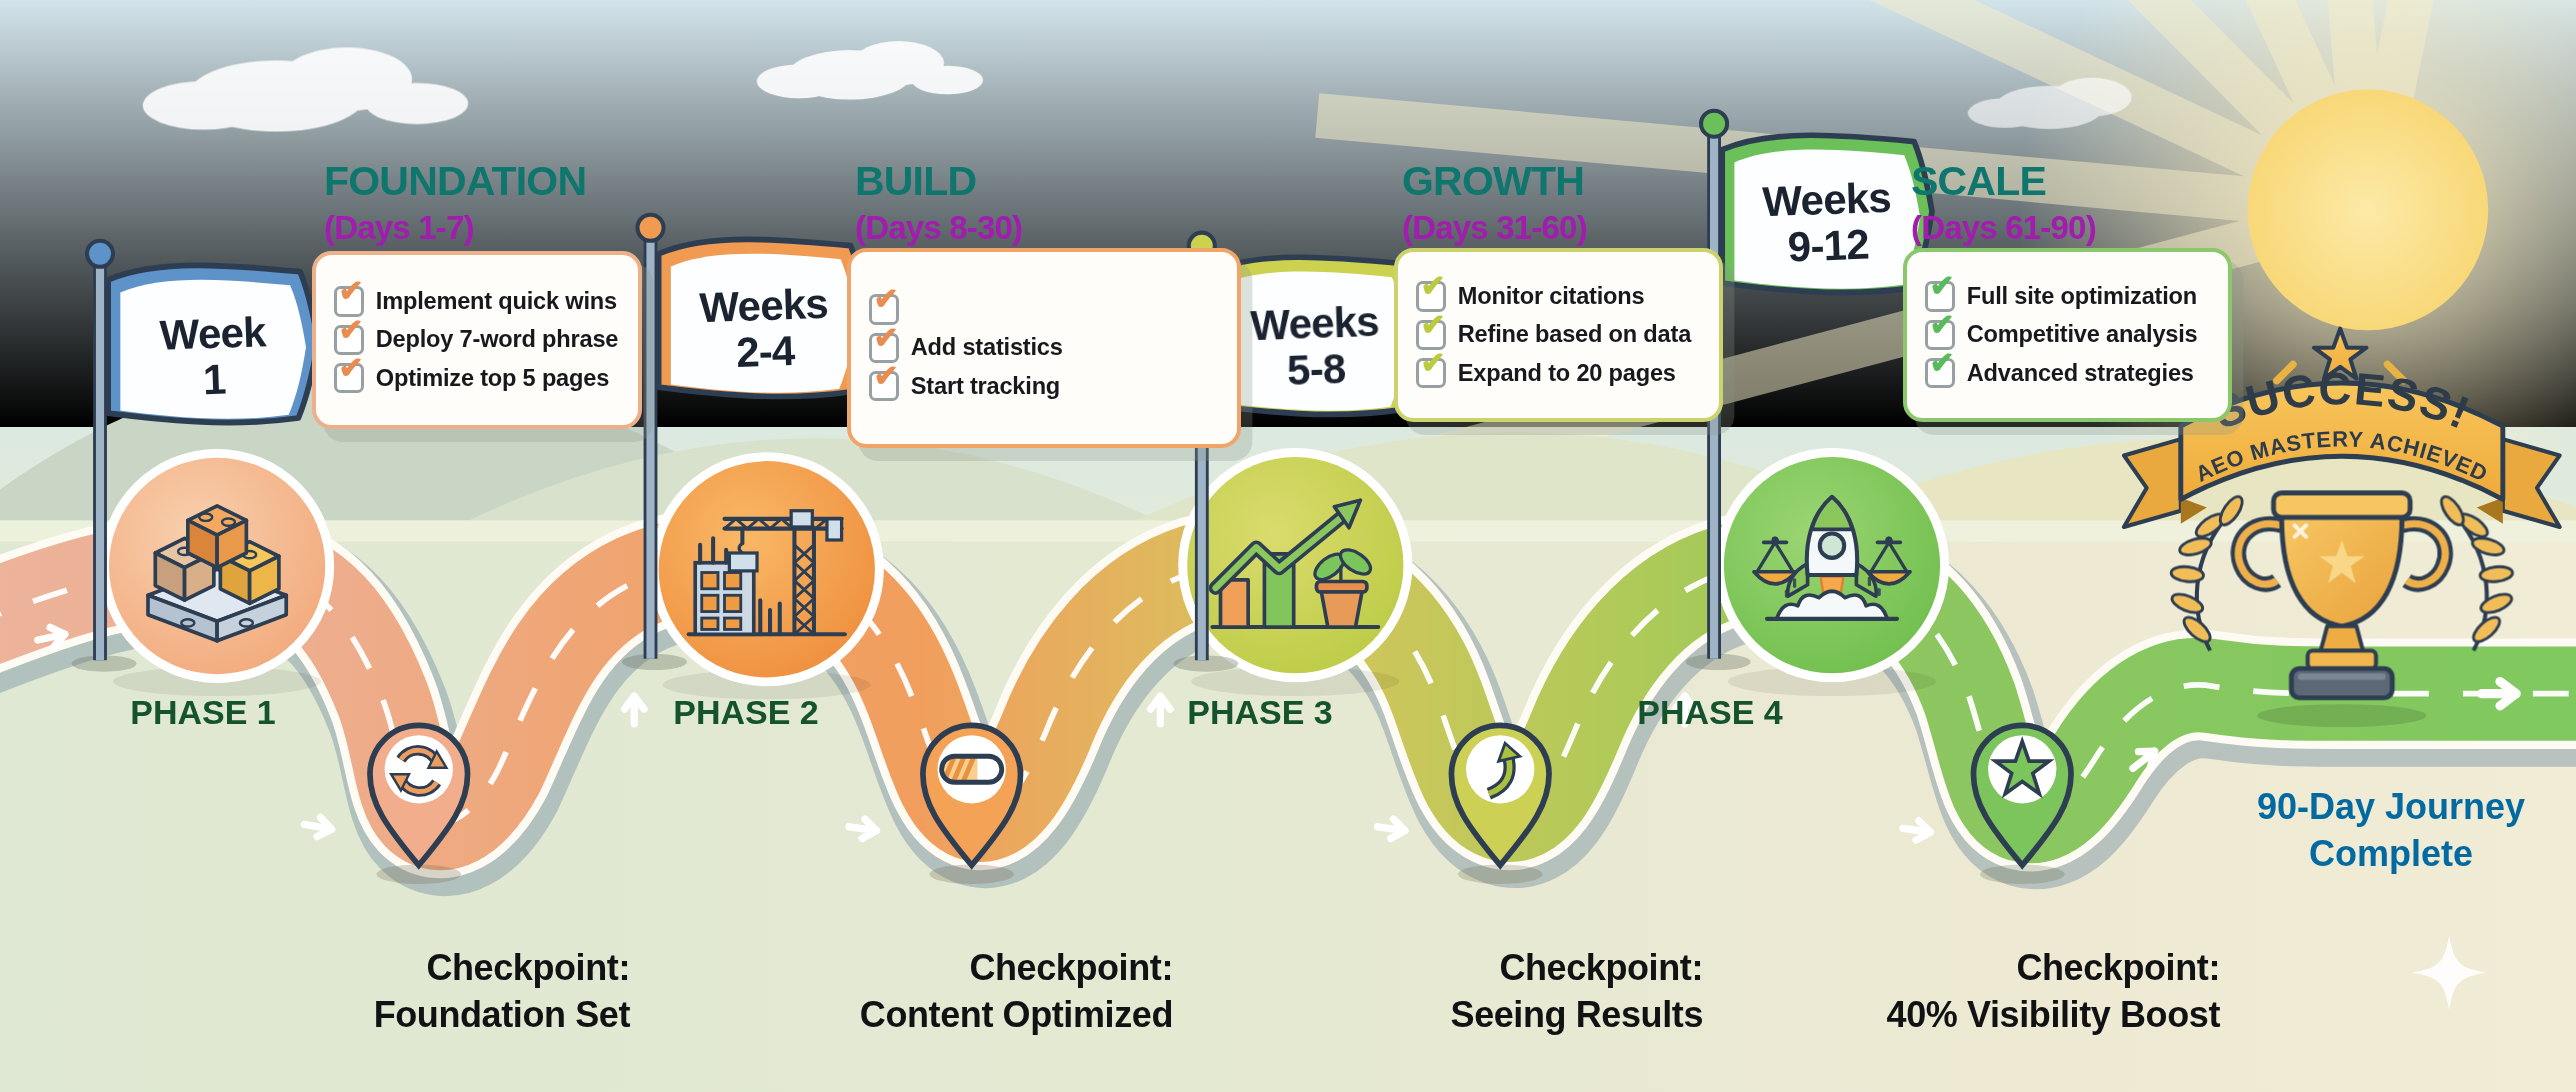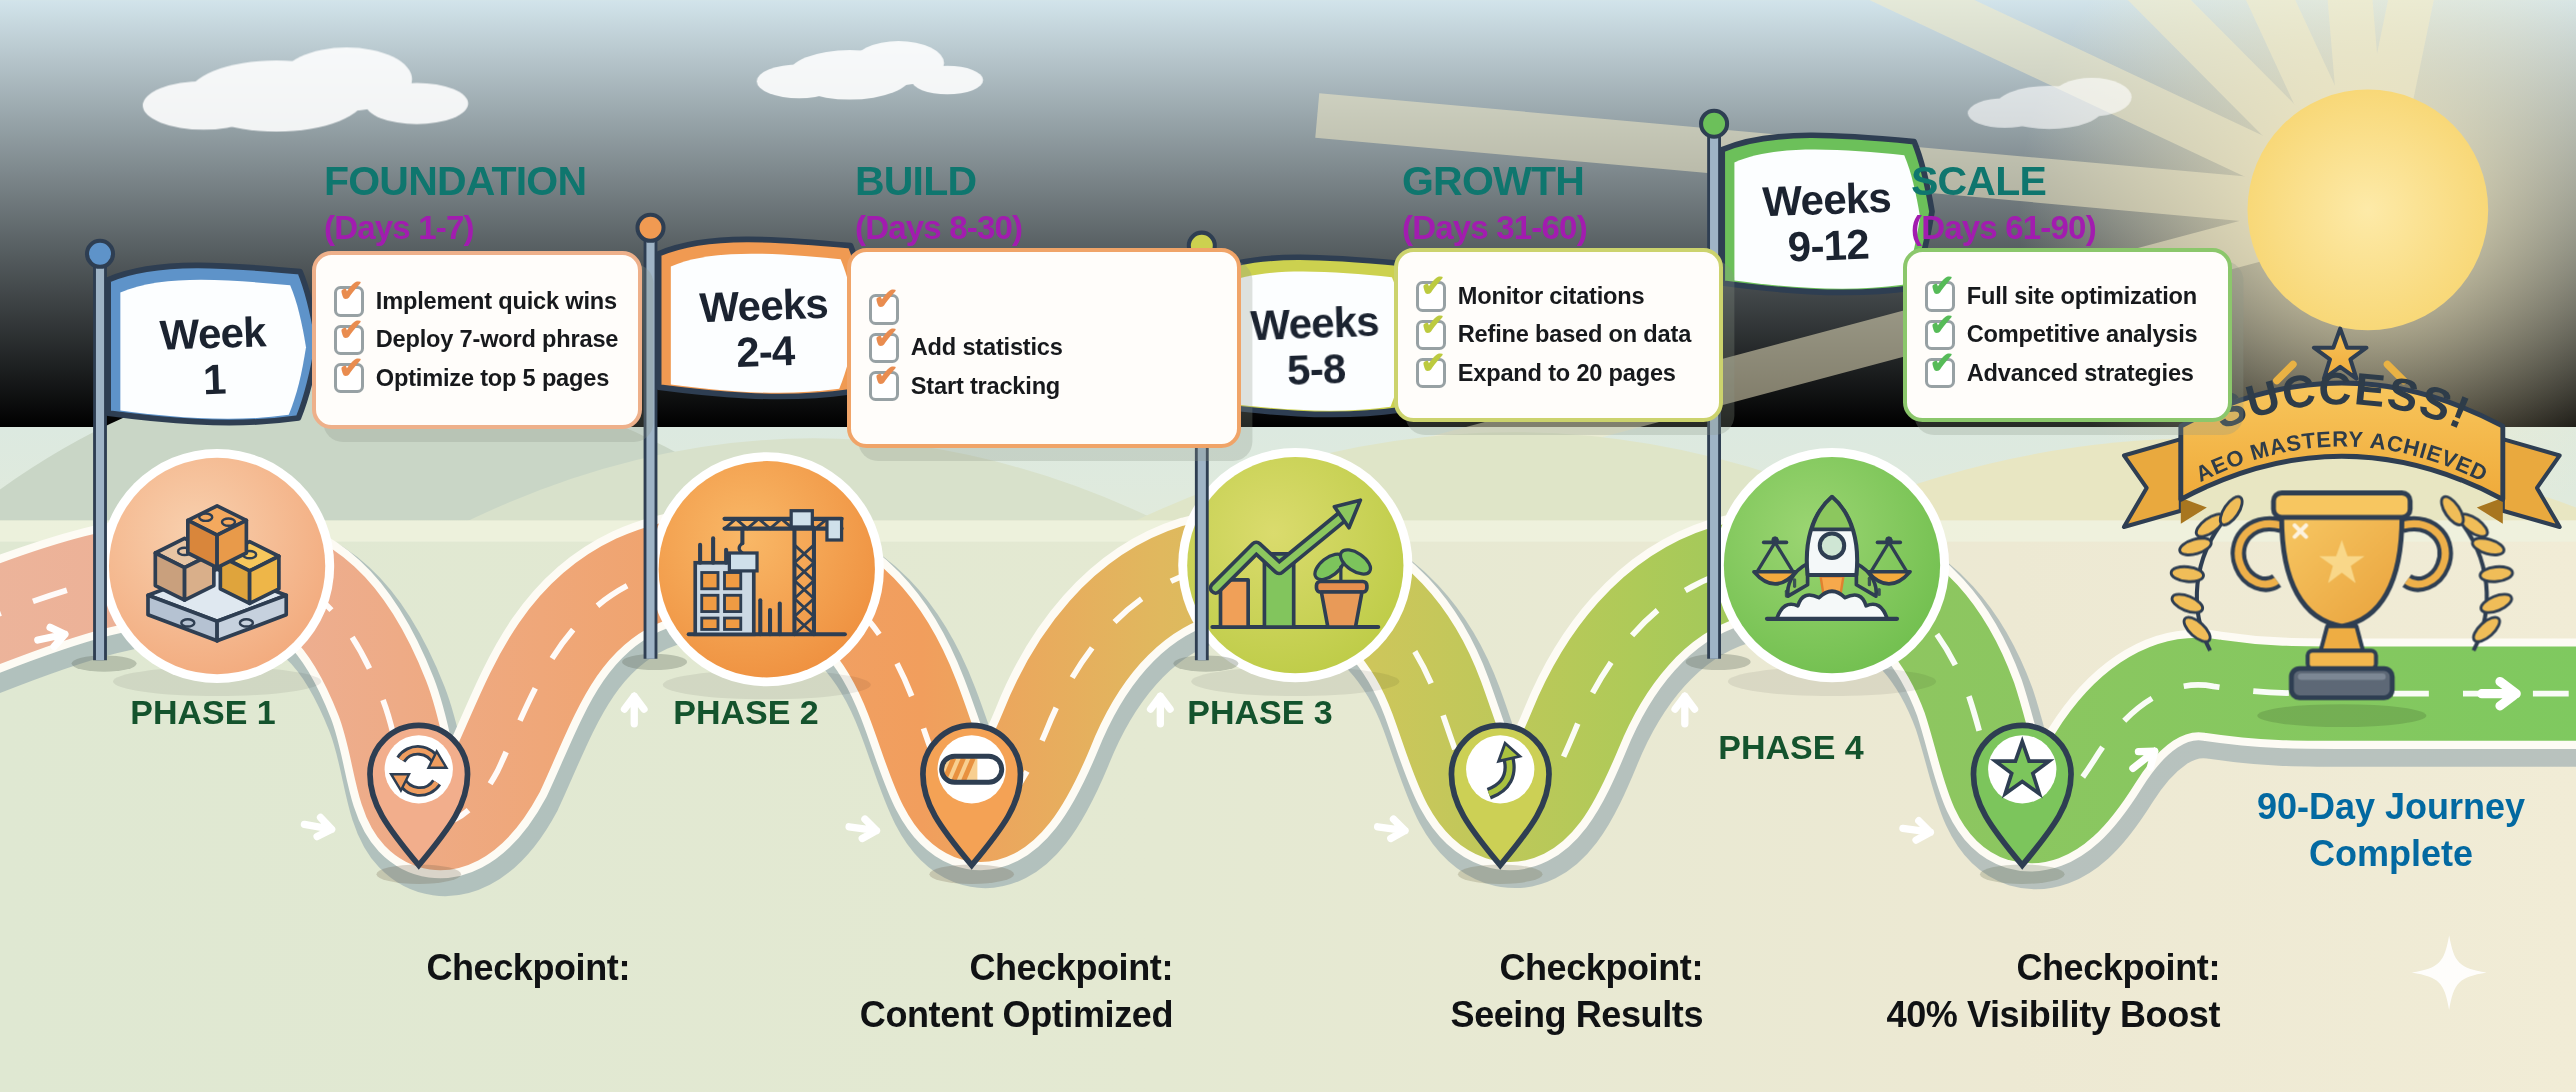--- a/index.html
+++ b/index.html
@@ -594,24 +594,25 @@
   <div>5-8</div>
 </div>
 <div class="flagtxt" style="left:1738px;top:177px;">
   <div>Weeks</div>
   <div>9-12</div>
 </div>
 
 <div class="plabel" style="left:73px;top:693px;">PHASE 1</div>
 <div class="plabel" style="left:616px;top:693px;">PHASE 2</div>
 <div class="plabel" style="left:1130px;top:693px;">PHASE 3</div>
-<div class="plabel" style="left:1661px;top:693px;margin-top:35px;">PHASE 4</div>
+<div class="plabel" style="left:1580px;top:693px;">PHASE 4</div>
 
 <div class="cp" style="left:256px;top:945px;">
   <div>Checkpoint:</div>
+  <div>Foundation Set</div>
 </div>
 <div class="cp" style="left:799px;top:945px;">
   <div>Checkpoint:</div>
   <div>Content Optimized</div>
 </div>
 <div class="cp" style="left:1329px;top:945px;">
   <div>Checkpoint:</div>
   <div>Seeing Results</div>
 </div>
 <div class="cp" style="left:1846px;top:945px;">

